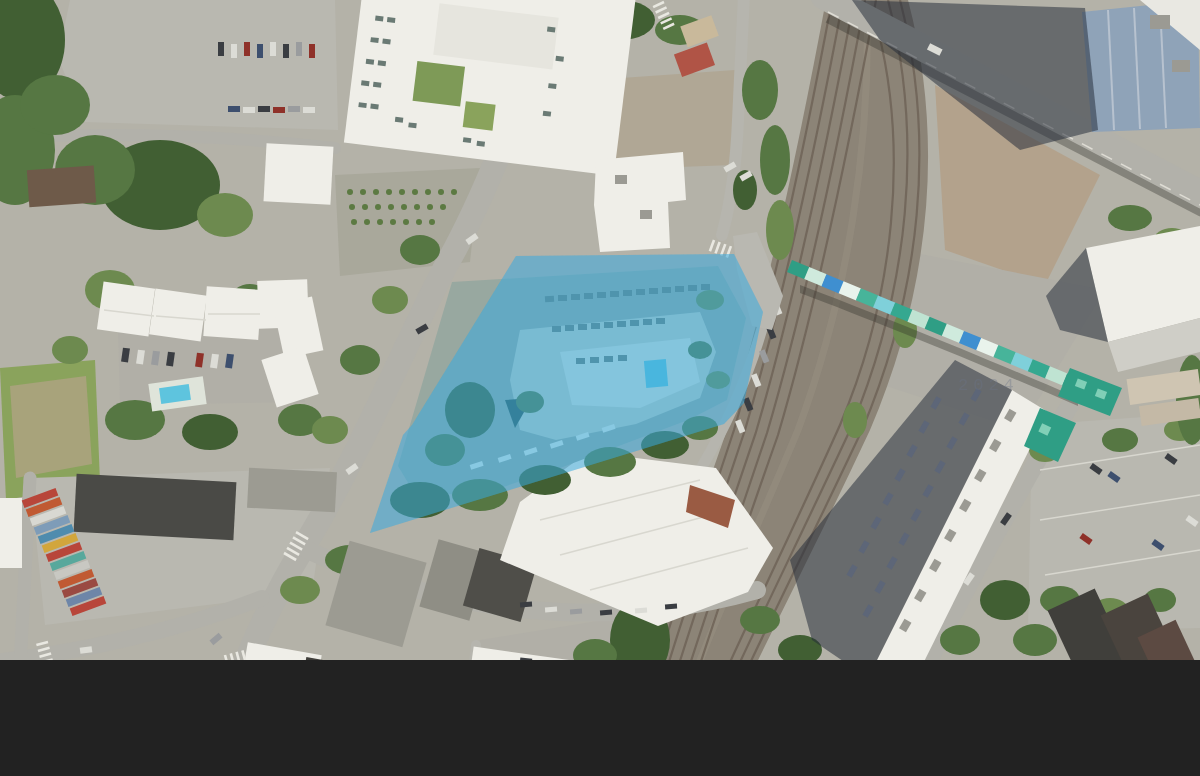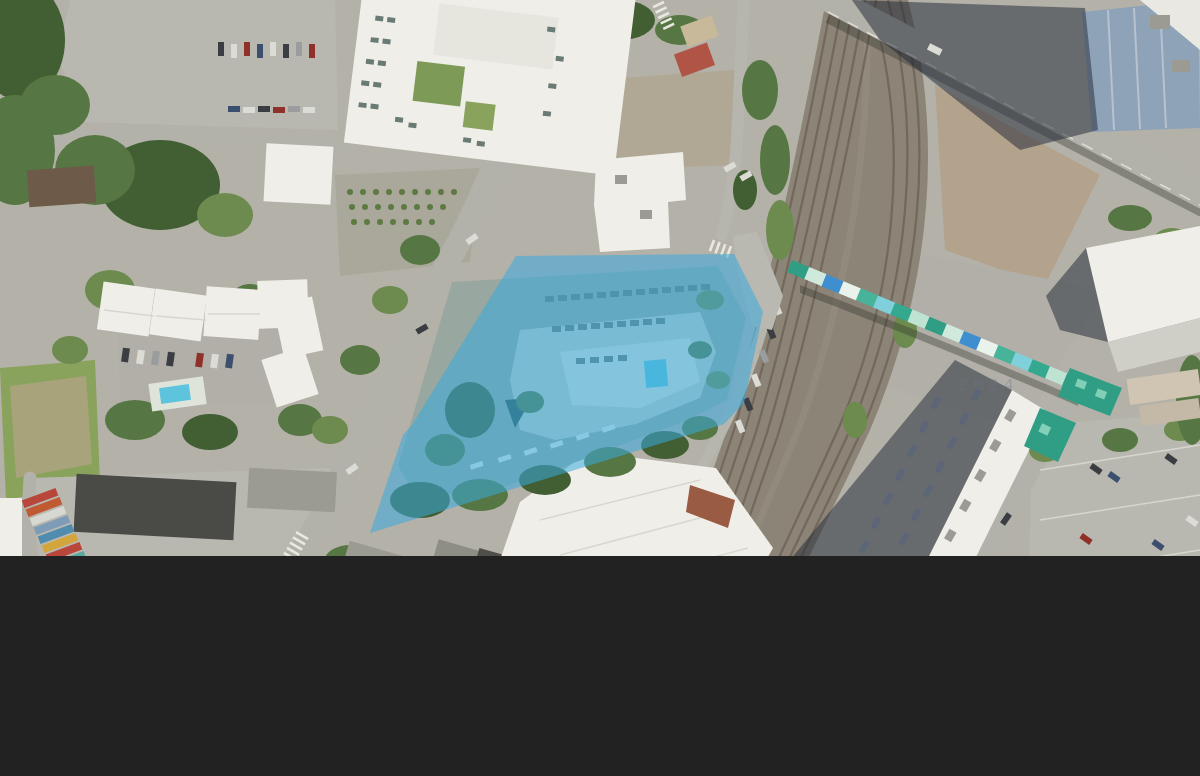--- a/index.html
+++ b/index.html
@@ -1,16 +1,16 @@
 <!DOCTYPE html>
 <html><head>
 <meta charset="utf-8">
 <style>
   html,body{margin:0;padding:0;background:#222;}
-  #stage{position:relative;width:1200px;height:556px;overflow:hidden;
+  #stage{position:relative;width:1200px;height:660px;overflow:hidden;
          font-family:Liberation Mono, monospace;}
   svg{display:block;}
 
   
   .ground{fill:#b4b2a8;}
   .lot{fill:#b9b8b0;}
   .lot2{fill:#b0a795;}
   .dirt{fill:#b3a28c;}
   .concrete{fill:#b1afa7;}
   .field{fill:#8aa35c;}

